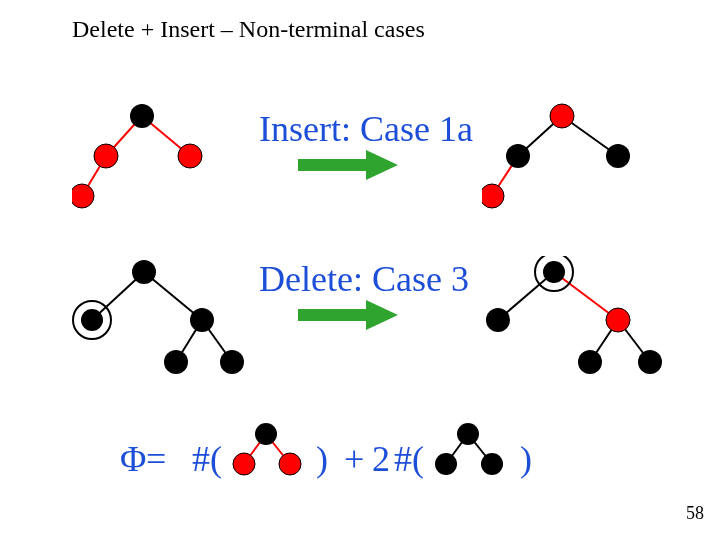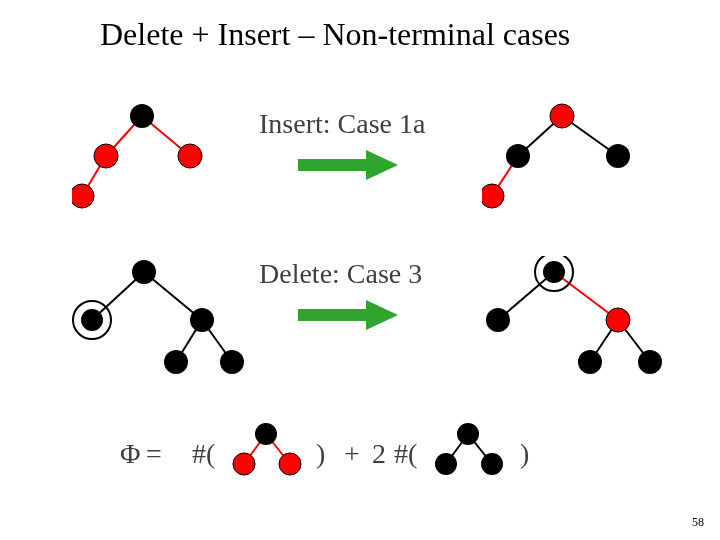--- a/index.html
+++ b/index.html
@@ -1,23 +1,23 @@
 <!DOCTYPE html>
 <html><head>
 <meta charset="utf-8">
 <style>
   body{margin:0;font-family:"Times New Roman",serif;background:#fff;position:relative;width:720px;height:540px}
   .node-b{fill:#000}
   .node-r{fill:#f00}
   .node-stroke{stroke:#000;stroke-width:1}
   .edge-b{stroke:#000;stroke-width:2}
   .edge-r{stroke:#f00;stroke-width:2}
-  .title{position:absolute;left:100px;top:16px;font-size:32px;color:#000}
-  .lbl{position:absolute;font-size:28px;color:#404040}
-  .pagenum{position:absolute;right:16px;bottom:10px;font-size:12px}
+  .title{position:absolute;left:72px;top:16px;font-size:24px;color:#000}
+  .lbl{position:absolute;font-size:36px;color:#1d4ed8}
+  .pagenum{position:absolute;right:16px;bottom:16px;font-size:18px}
   .arrow{position:absolute}
 </style>
 </head>
 <body>
 
 <div class="title">Delete + Insert – Non-terminal cases</div>
 
 <div class="lbl" style="left:259px;top:108px">Insert: Case 1a</div>
 
 <svg class="arrow" style="left:298px;top:150px" width="100" height="30">

